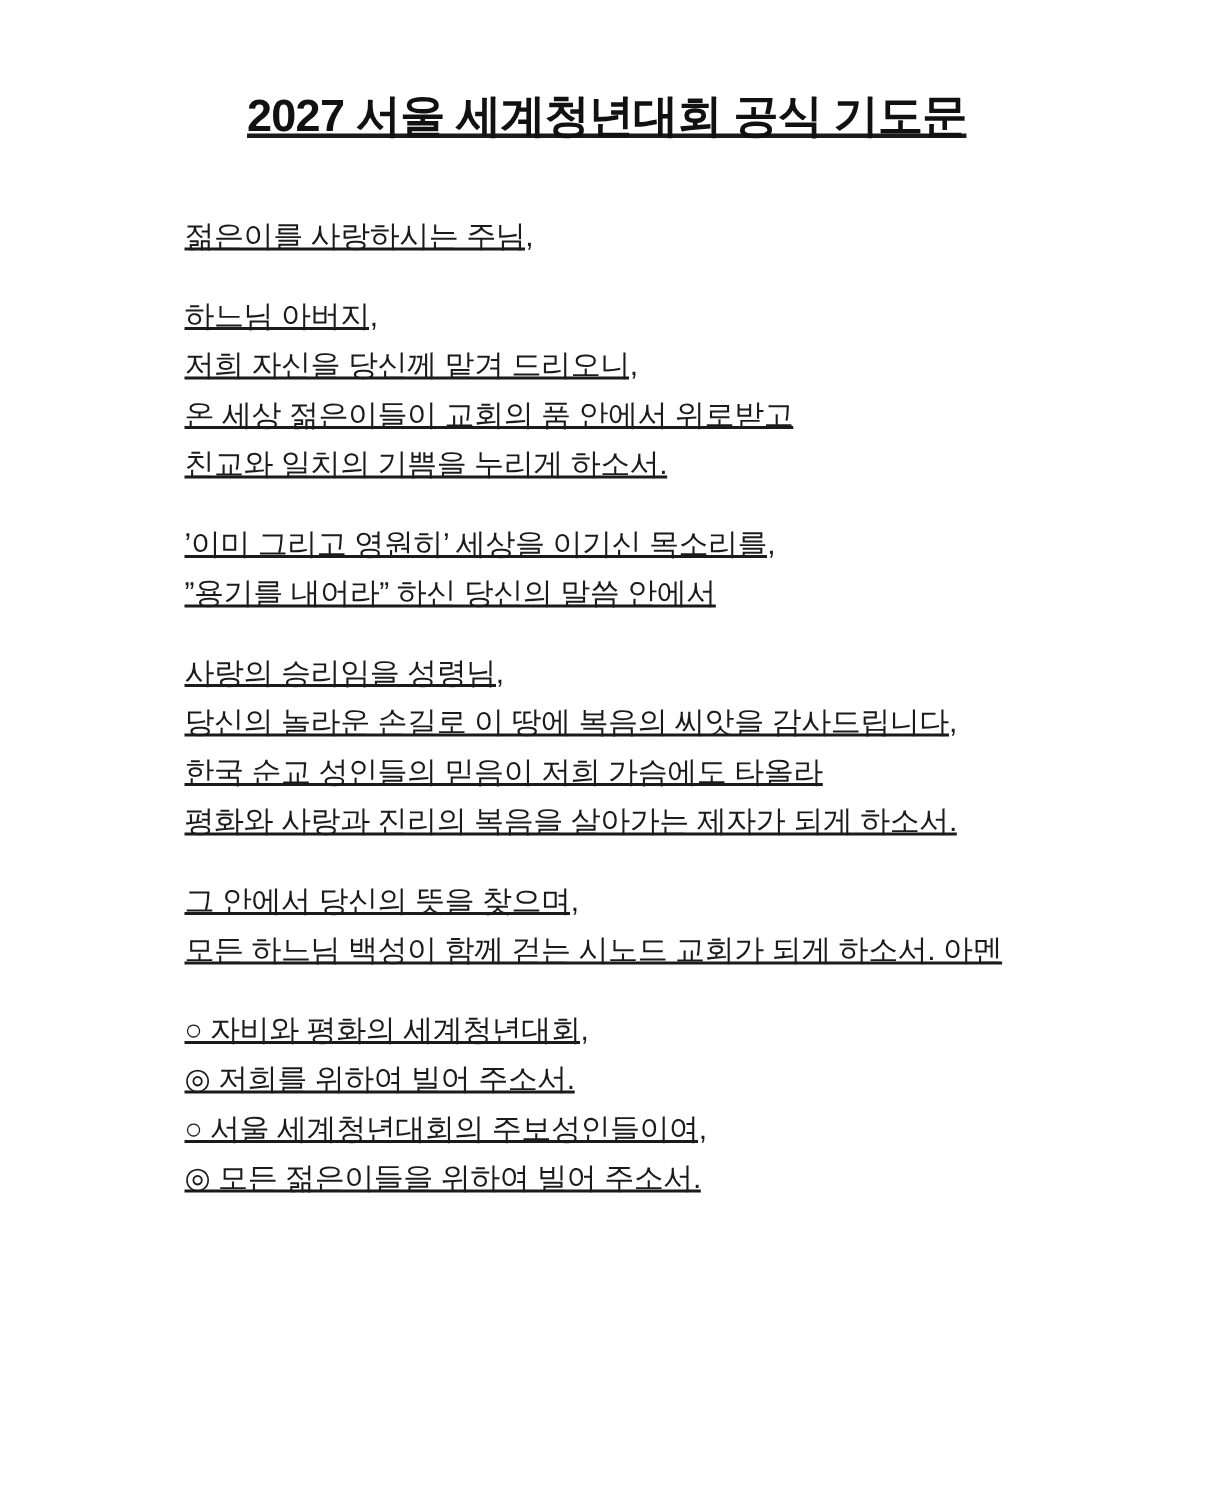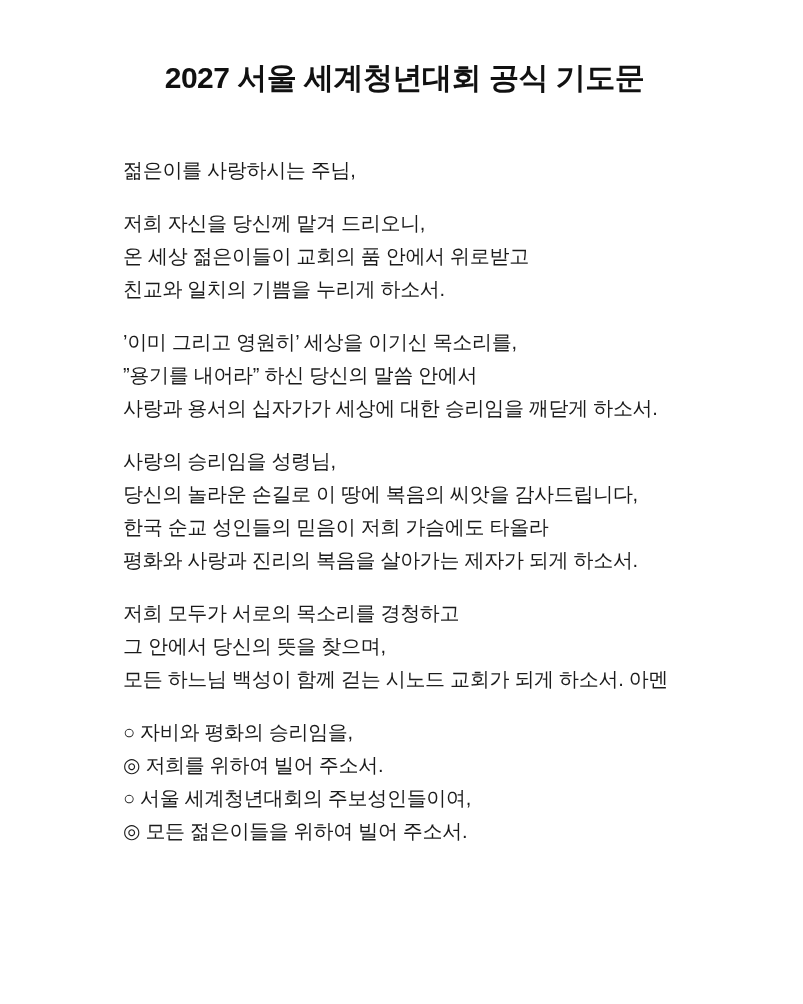--- a/index.html
+++ b/index.html
@@ -13,36 +13,37 @@
     overflow: hidden;
     font-family: "Liberation Sans", "DejaVu Sans", sans-serif;
     color: #1b1b1b;
     -webkit-font-smoothing: antialiased;
   }
   .document {
     box-sizing: border-box;
     width: 803px;
     height: 1004px;
     padding: 60px 120px 0 123px;
+    text-decoration: underline;
   }
   .doc-title {
     margin: 0 -3px 0 0;   
     font-size: 30px;
     line-height: 36px;
     font-weight: 700;
     text-align: center;
     letter-spacing: -0.5px;
     color: #111111;
     white-space: nowrap;
   }
   .title-spacer {
     height: 46px;
   }
   .stanza {
-    margin: 12px 0 20px 0;
+    margin: 0 0 20px 0;
   }
   .stanza:last-child {
     margin-bottom: 0;
   }
   .line {
     margin: 0;
     font-size: 20px;
     line-height: 33px;
     letter-spacing: -0.3px;
     white-space: nowrap;
@@ -56,44 +57,43 @@
 
   <h1 class="doc-title">2027 서울 세계청년대회 공식 기도문</h1>
 
   <div class="title-spacer"></div>
 
   <div class="stanza">
     <p class="line">젊은이를 사랑하시는 주님,</p>
   </div>
 
   <div class="stanza">
+    <p class="line">하느님 아버지,</p>
     <p class="line">저희 자신을 당신께 맡겨 드리오니,</p>
     <p class="line">온 세상 젊은이들이 교회의 품 안에서 위로받고</p>
     <p class="line">친교와 일치의 기쁨을 누리게 하소서.</p>
   </div>
 
   <div class="stanza">
     <p class="line">’이미 그리고 영원히’ 세상을 이기신 목소리를,</p>
     <p class="line">”용기를 내어라” 하신 당신의 말씀 안에서</p>
-    <p class="line">사랑과 용서의 십자가가 세상에 대한 승리임을 깨닫게 하소서.</p>
   </div>
 
   <div class="stanza">
     <p class="line">사랑의 승리임을 성령님,</p>
     <p class="line">당신의 놀라운 손길로 이 땅에 복음의 씨앗을 감사드립니다,</p>
     <p class="line">한국 순교 성인들의 믿음이 저희 가슴에도 타올라</p>
     <p class="line">평화와 사랑과 진리의 복음을 살아가는 제자가 되게 하소서.</p>
   </div>
 
   <div class="stanza">
-    <p class="line">저희 모두가 서로의 목소리를 경청하고</p>
     <p class="line">그 안에서 당신의 뜻을 찾으며,</p>
     <p class="line">모든 하느님 백성이 함께 걷는 시노드 교회가 되게 하소서. 아멘</p>
   </div>
 
   <div class="stanza">
-    <p class="line">○ 자비와 평화의 승리임을,</p>
+    <p class="line">○ 자비와 평화의 세계청년대회,</p>
     <p class="line">◎ 저희를 위하여 빌어 주소서.</p>
     <p class="line">○ 서울 세계청년대회의 주보성인들이여,</p>
     <p class="line">◎ 모든 젊은이들을 위하여 빌어 주소서.</p>
   </div>
 
 </div>
 
 </body></html>

